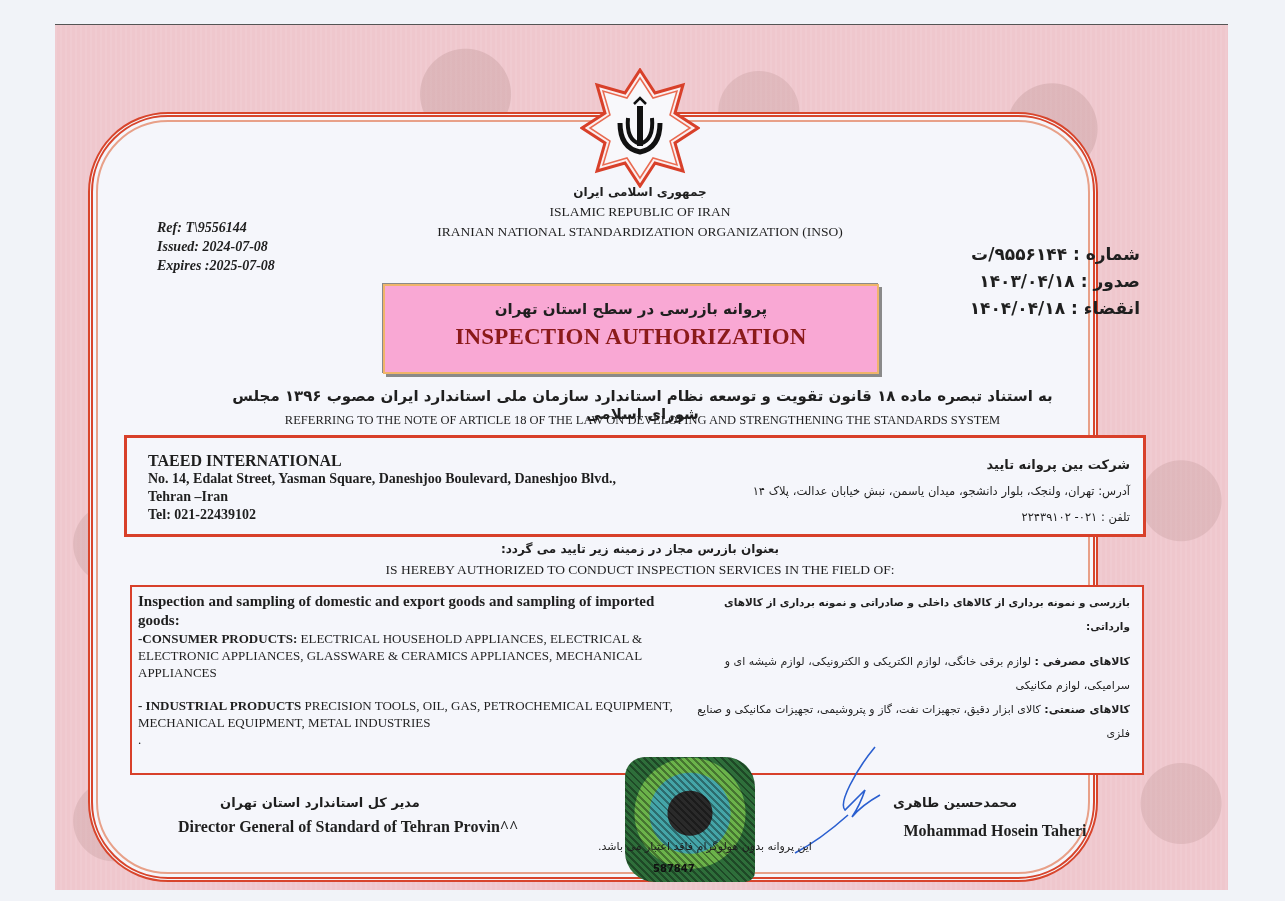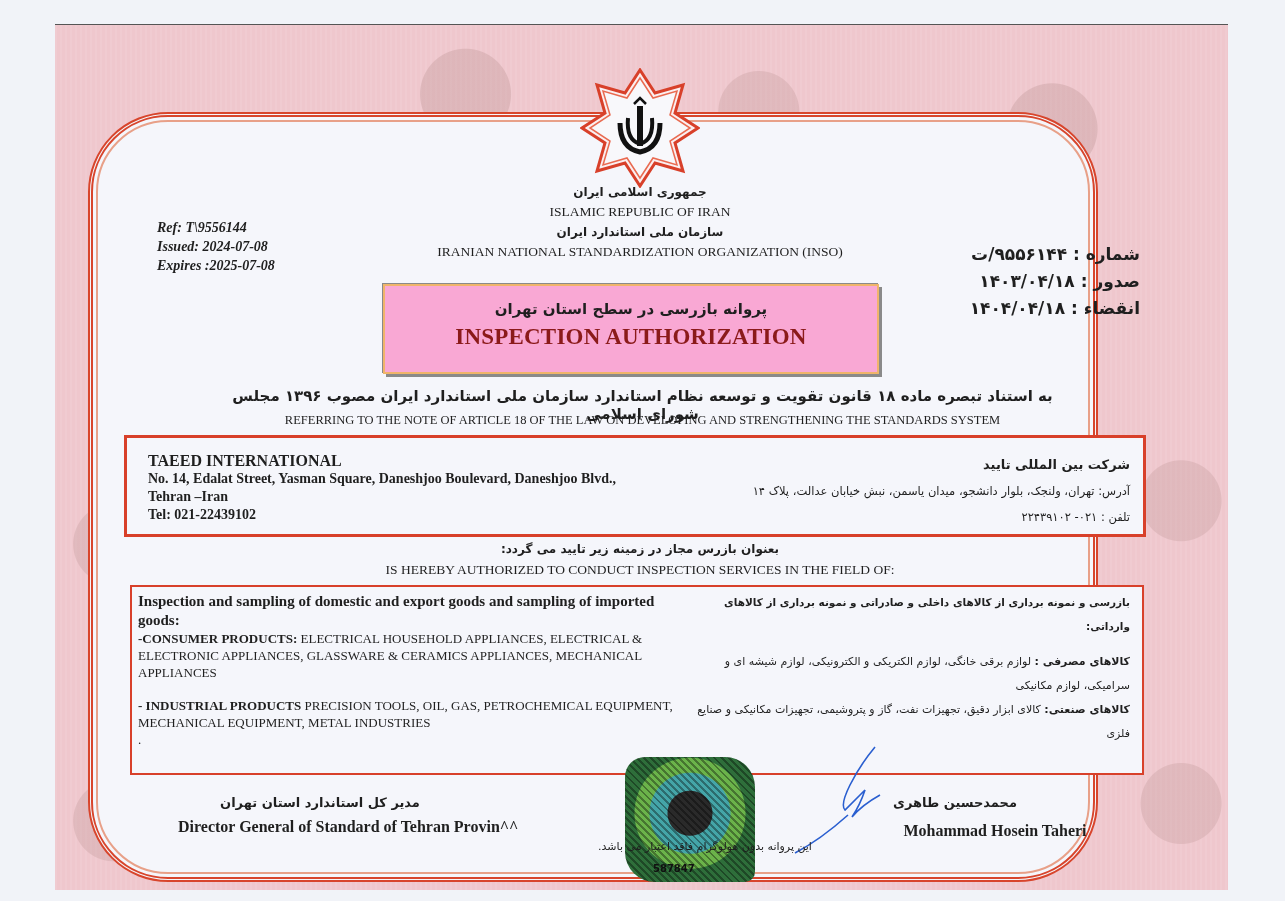--- a/index.html
+++ b/index.html
@@ -109,40 +109,39 @@
 
 <div class="abs fa-ref-block">
   <div>شماره : ۹۵۵۶۱۴۴/ت</div>
   <div>صدور : ۱۴۰۳/۰۴/۱۸</div>
   <div>انقضاء : ۱۴۰۴/۰۴/۱۸</div>
 </div>
 
 <div class="abs hdr center">
   <div class="fa fa-bold">جمهوری اسلامی ایران</div>
   <div class="en">ISLAMIC REPUBLIC OF IRAN</div>
-  <div class="fa fa-bold">سازمان ملی استاندارد ایران</div>
   <div class="en">IRANIAN NATIONAL STANDARDIZATION ORGANIZATION (INSO)</div>
 </div>
 
 <div class="titlebox center">
   <div class="fa fa-bold">پروانه بازرسی در سطح استان تهران</div>
   <div class="en">INSPECTION AUTHORIZATION</div>
 </div>
 
 <div class="abs referfa center fa-bold">به استناد تبصره ماده ۱۸ قانون تقویت و توسعه نظام استاندارد سازمان ملی استاندارد ایران مصوب ۱۳۹۶ مجلس شورای اسلامی</div>
 <div class="abs referen center">REFERRING TO THE NOTE OF ARTICLE 18 OF THE LAW ON DEVELOPING AND STRENGTHENING THE STANDARDS SYSTEM</div>
 
 <div class="companybox"></div>
 <div class="abs co-en">
   <div class="name">TAEED INTERNATIONAL</div>
   <div>No. 14, Edalat Street, Yasman Square, Daneshjoo Boulevard, Daneshjoo Blvd., Tehran –Iran</div>
   <div>Tel: 021-22439102</div>
 </div>
 <div class="abs co-fa">
-  <div class="name">شرکت بین المللی تایید</div>
+  <div class="name">شرکت بین پروانه تایید</div>
   <div>آدرس: تهران، ولنجک، بلوار دانشجو، میدان یاسمن، نبش خیابان عدالت، پلاک ۱۴</div>
   <div>تلفن : ۰۲۱- ۲۲۴۳۹۱۰۲</div>
 </div>
 
 <div class="abs authfa center fa-bold">بعنوان بازرس مجاز در زمینه زیر تایید می گردد:</div>
 <div class="abs authen center">IS HEREBY AUTHORIZED TO CONDUCT INSPECTION SERVICES IN THE FIELD OF:</div>
 
 <div class="scopebox"></div>
 <div class="abs scope-en">
   <div class="lead">Inspection and sampling of domestic and export goods and sampling of imported goods:</div>

